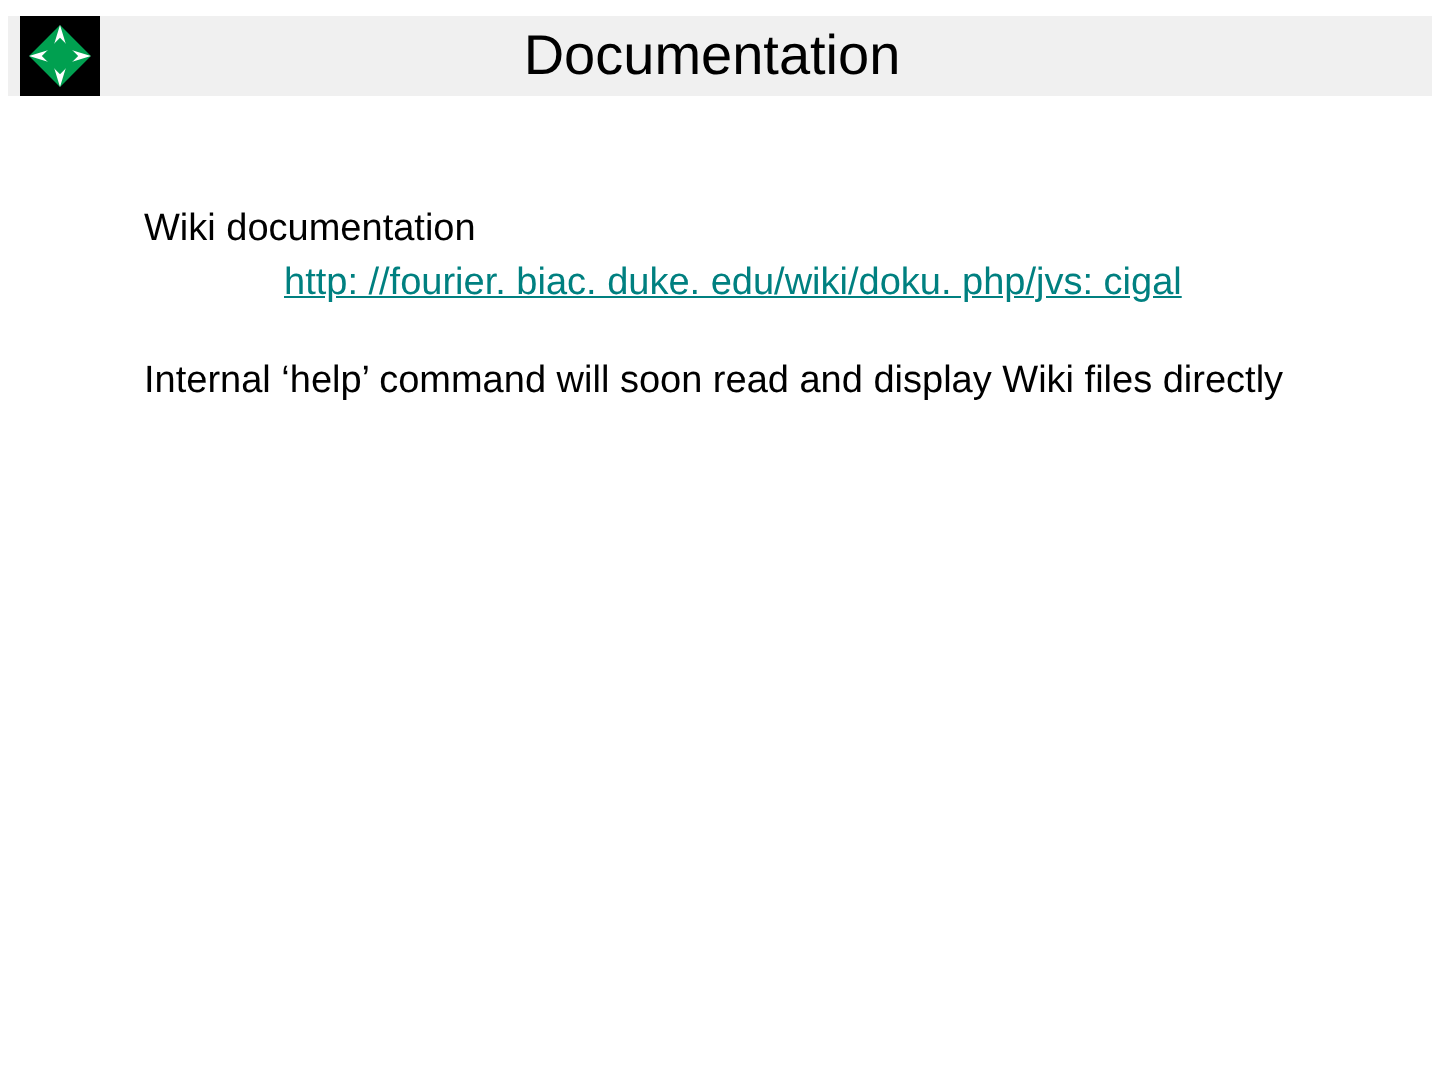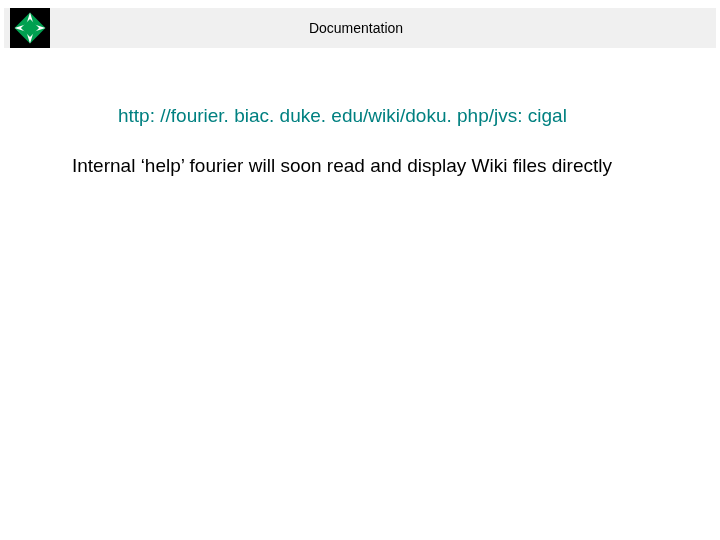--- a/index.html
+++ b/index.html
@@ -25,38 +25,39 @@
     height: 40px;
     display: flex;
     align-items: center;
     justify-content: center;
     flex-shrink: 0;
     margin-left: 4px;
   }
   .title-text {
     flex: 1;
     text-align: center;
-    font-size: 14px;
+    font-size: 28px;
     font-weight: 400;
     color: #000;
     padding-right: 56px;
   }
   .content {
     position: absolute;
     top: 102px;
     left: 72px;
     right: 60px;
     font-size: 19px;
     line-height: 1.35;
     color: #000;
   }
   .block { margin-bottom: 24px; }
   .wiki-url {
     color: #008080;
-    margin-left: 46px;
+    text-decoration: underline;
+    margin-left: 70px;
     display: inline-block;
   }
   .wiki-url-wrap { margin-top: 1px; }
 </style>
 </head>
 <body>
 
 <div class="title-bar">
   <div class="logo">
     <svg viewBox="0 0 44 44" width="40" height="40">
@@ -68,21 +69,22 @@
       </g>
     </svg>
   </div>
   <div class="title-text">Documentation</div>
 </div>
 
 <div class="content">
 
 
   <div class="block">
+    <div>Wiki documentation</div>
     <div class="wiki-url-wrap">
       <a class="wiki-url">http: //fourier. biac. duke. edu/wiki/doku. php/jvs: cigal</a>
     </div>
   </div>
 
 
-  <div class="block">Internal ‘help’ fourier will soon read and display Wiki files directly</div>
+  <div class="block">Internal ‘help’ command will soon read and display Wiki files directly</div>
 
 </div>
 
 </body></html>

